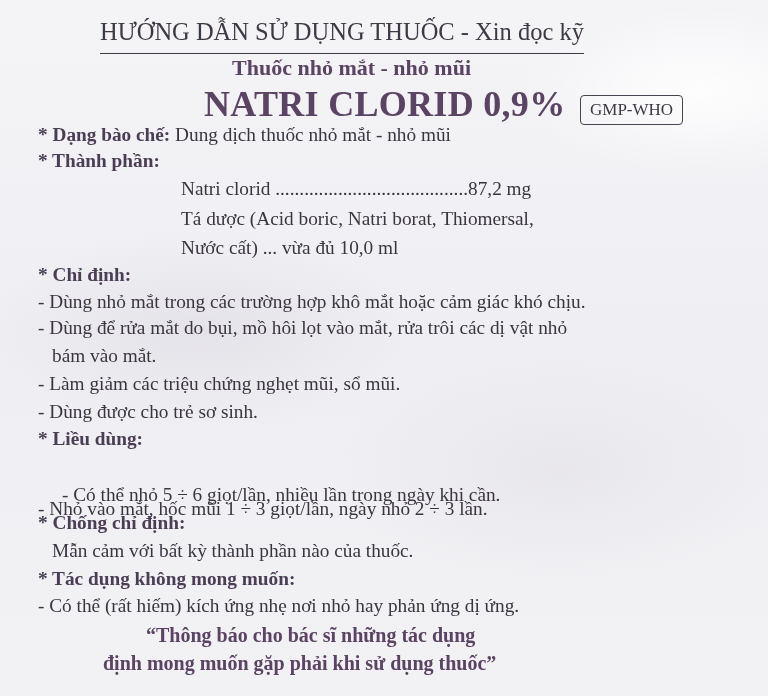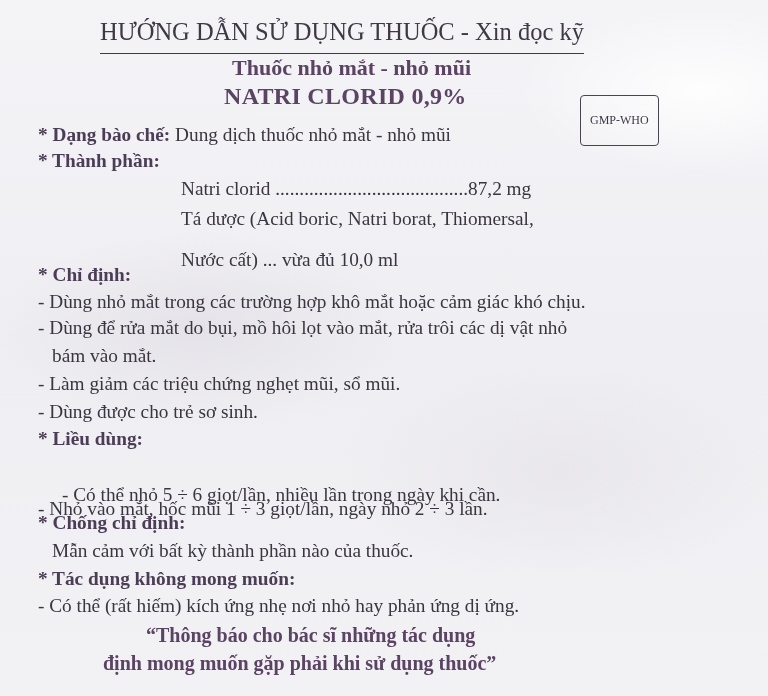--- a/index.html
+++ b/index.html
@@ -17,24 +17,24 @@
       radial-gradient(ellipse 300px 140px at 200px 330px, rgba(220,218,226,0.55), rgba(255,255,255,0) 70%),
       radial-gradient(ellipse 320px 160px at 560px 470px, rgba(225,223,230,0.5), rgba(255,255,255,0) 70%),
       linear-gradient(180deg, #f4f3f6 0%, #efeef2 50%, #f2f1f4 100%);
   }
   .abs { position: absolute; white-space: nowrap; }
   .header {
     left: 100px; top: 18px; font-size: 24.5px; color: #3f3945;
     border-bottom: 1.5px solid #3f3945; padding-bottom: 7px; line-height: 28px;
   }
   .subtitle { left: 232px; top: 55px; font-size: 22px; font-weight: bold; color: #5b4463; }
-  .product { left: 204px; top: 83px; font-size: 24px; font-weight: bold; color: #5b4463; letter-spacing: 0.3px; margin-left: 20px; }
+  .product { left: 204px; top: 83px; font-size: 36px; font-weight: bold; color: #5b4463; letter-spacing: 0.3px; }
   .gmp-box {
     left: 580px; top: 95px; border: 1.5px solid #4a4450; border-radius: 4px;
-    font-size: 12px; padding: 17px 9px; color: #3f3945;
+    font-size: 17px; padding: 4px 9px; color: #3f3945;
   }
   .line { font-size: 19.3px; line-height: 24px; color: #3a3540; }
   .b { font-weight: bold; color: #4b3d55; }
   .quote { font-size: 20px; font-weight: bold; color: #5b4463; }
 </style>
 </head>
 <body>
 
 <div class="paper"></div>
 
@@ -44,21 +44,21 @@
 <div class="abs product">NATRI CLORID  0,9%</div>
 <div class="abs gmp-box">GMP-WHO</div>
 
 <div class="abs line" style="left:38px; top:123px;">
   <span class="b">* Dạng bào chế:</span><span> Dung dịch thuốc nhỏ mắt - nhỏ mũi</span>
 </div>
 
 <div class="abs line b" style="left:38px; top:149px;">* Thành phần:</div>
 <div class="abs line" style="left:181px; top:177px;">Natri clorid ........................................87,2 mg</div>
 <div class="abs line" style="left:181px; top:207px;">Tá dược (Acid boric, Natri borat, Thiomersal,</div>
-<div class="abs line" style="left:181px; top:236px;margin-top:12px;">Nước cất) ... vừa đủ 10,0 ml</div>
+<div class="abs line" style="left:181px; top:236px;">Nước cất) ... vừa đủ 10,0 ml</div>
 
 <div class="abs line b" style="left:38px; top:263px;">* Chỉ định:</div>
 <div class="abs line" style="left:38px; top:290px;">- Dùng nhỏ mắt trong các trường hợp khô mắt hoặc cảm giác khó chịu.</div>
 <div class="abs line" style="left:38px; top:316px;">- Dùng để rửa mắt do bụi, mồ hôi  lọt vào mắt, rửa trôi các dị vật nhỏ</div>
 <div class="abs line" style="left:52px; top:344px;">bám vào mắt.</div>
 <div class="abs line" style="left:38px; top:372px;">- Làm giảm các triệu chứng nghẹt mũi, sổ mũi.</div>
 <div class="abs line" style="left:38px; top:400px;">- Dùng được cho trẻ sơ sinh.</div>
 
 <div class="abs line b" style="left:38px; top:427px;">* Liều dùng:</div>
 <div class="abs line" style="left:38px; top:455px;margin-top:42px;">- Nhỏ vào mắt, hốc mũi 1 ÷ 3 giọt/lần, ngày nhỏ 2 ÷ 3 lần.</div>

